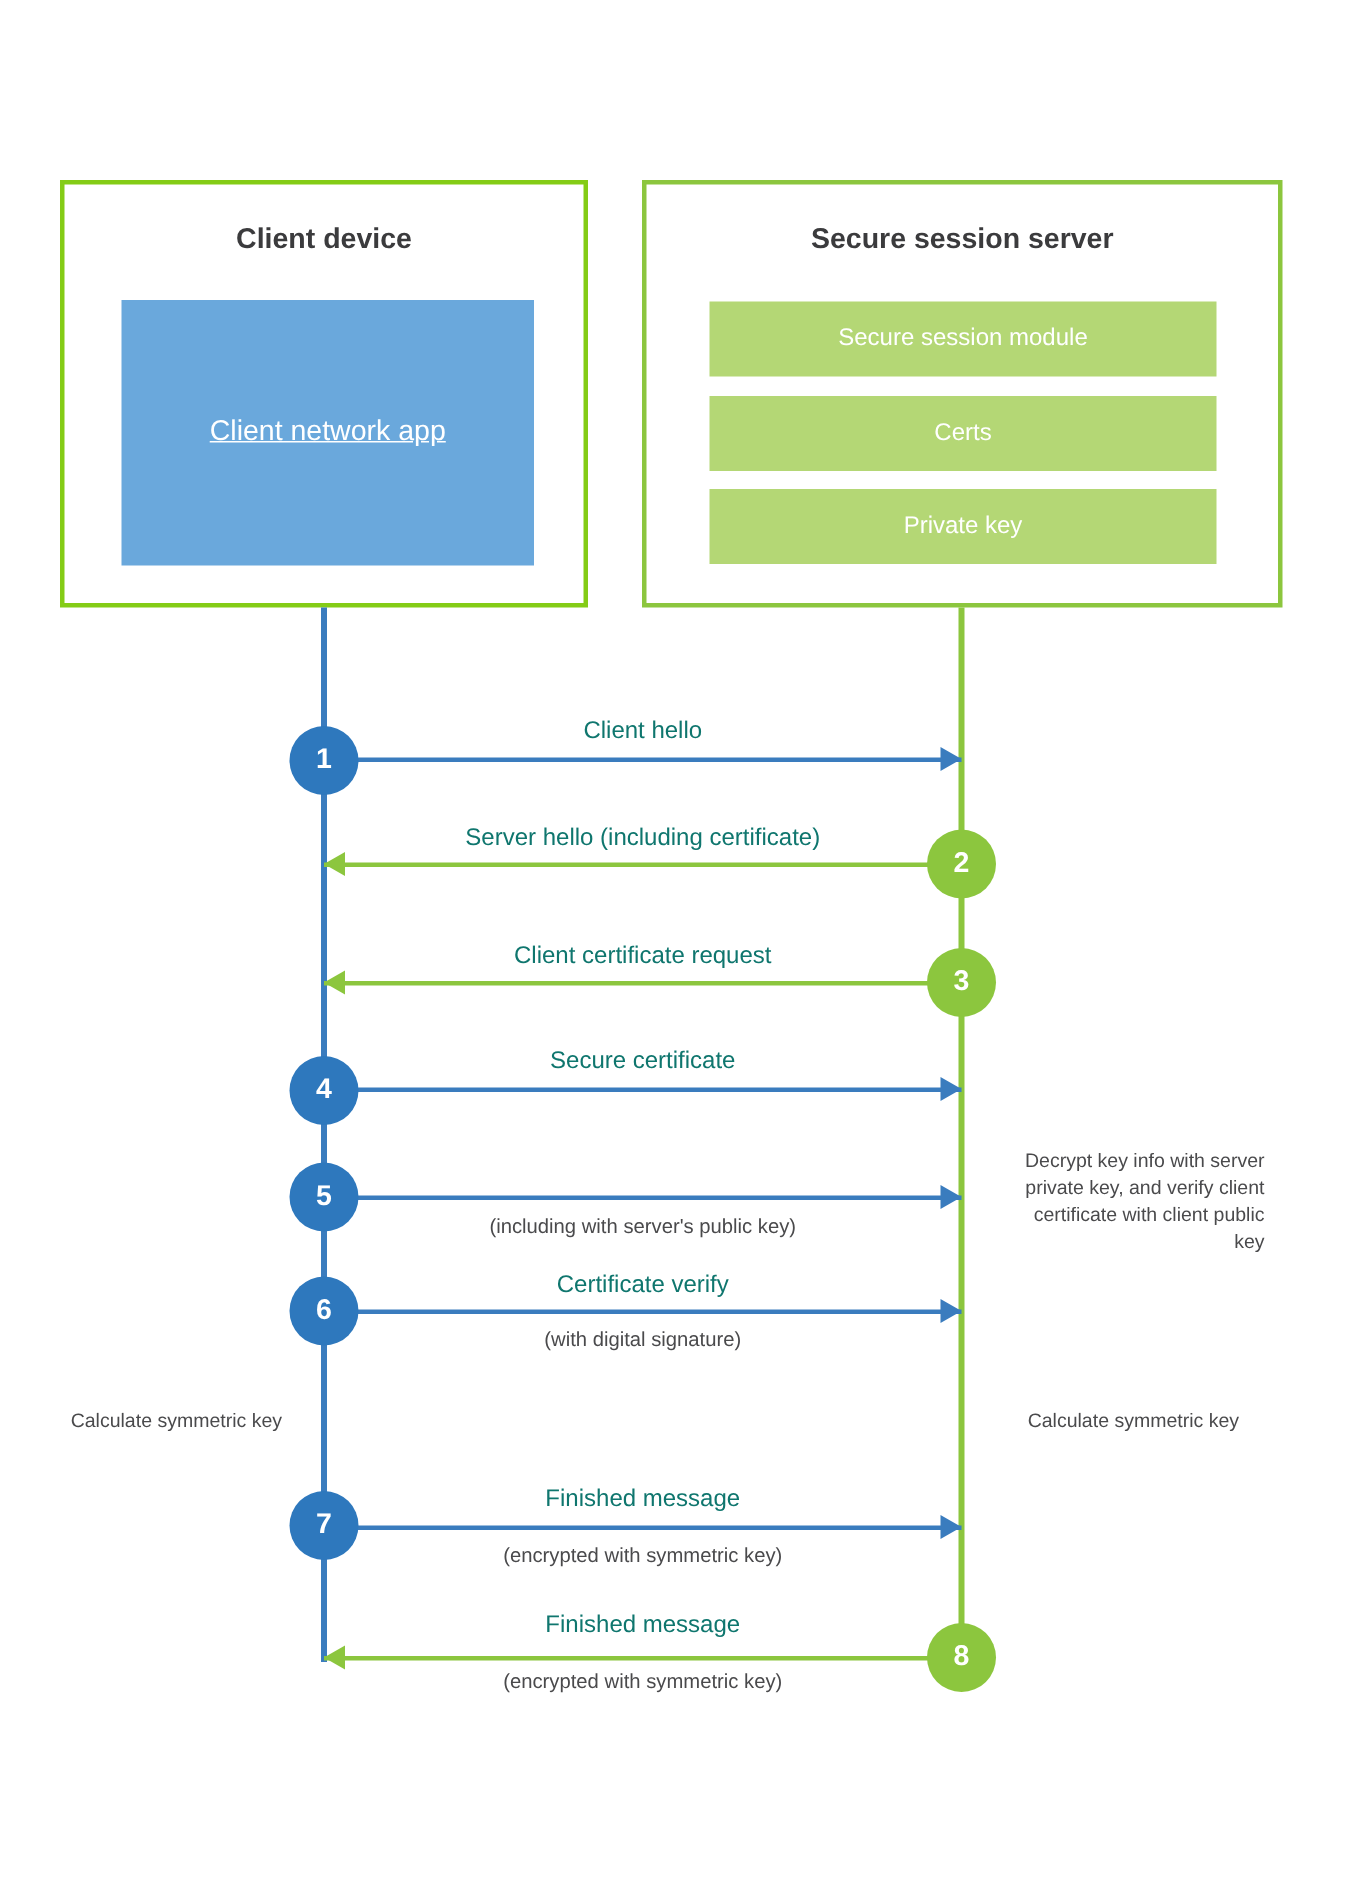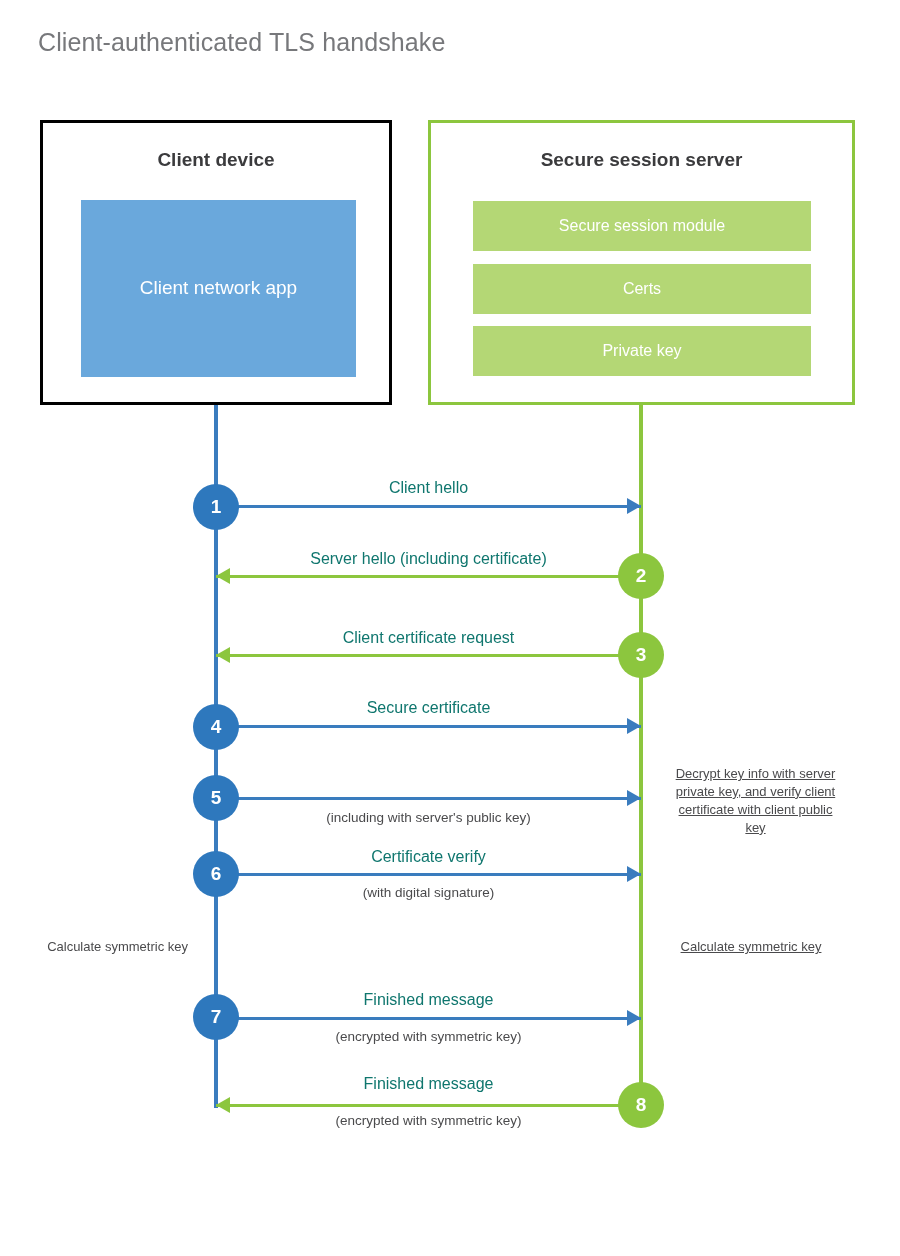--- a/index.html
+++ b/index.html
@@ -35,21 +35,21 @@
   .actor-box {
     position: absolute;
     background: #ffffff;
     box-sizing: border-box;
   }
   #client-box {
     left: 40px;
     top: 120px;
     width: 352px;
     height: 285px;
-    border: 3px solid #000000;
+    border: 3px solid #84cc16;
   }
   #server-box {
     left: 428px;
     top: 120px;
     width: 427px;
     height: 285px;
     border: 3px solid #8cc63e;
   }
   .actor-title {
     position: absolute;
@@ -72,20 +72,21 @@
     background: #6aa8dc;
     display: flex;
     align-items: center;
     justify-content: center;
     text-align: center;
     color: #ffffff;
     font-size: 19px;
     line-height: 1.4;
     padding: 17px 10px;
     box-sizing: border-box;
+    text-decoration: underline;
   }
   .server-block {
     position: absolute;
     left: 42px;
     width: 338px;
     height: 50px;
     background: #b4d775;
     display: flex;
     align-items: center;
     justify-content: center;
@@ -176,28 +177,27 @@
   .step-circle.green { background: #8cc63e; }
 
   
   .side-note {
     position: absolute;
     font-size: 13px;
     line-height: 1.38;
     color: #4a4a4c;
   }
   .side-note.right-align { text-align: right; }
-  .side-note.left-align { text-align: center; text-decoration: underline; }
+  .side-note.left-align { text-align: right; }
 </style>
 </head>
 <body>
 
 <div id="canvas">
 
-  <div class="page-title">Client-authenticated TLS handshake</div>
 
   <div class="actor-box" id="client-box">
     <div class="actor-title">Client device</div>
     <div class="client-app">Client network app</div>
   </div>
 
   <div class="actor-box" id="server-box">
     <div class="actor-title">Secure session server</div>
     <div class="server-block" id="server-block-0">Secure session module</div>
     <div class="server-block" id="server-block-1">Certs</div>

